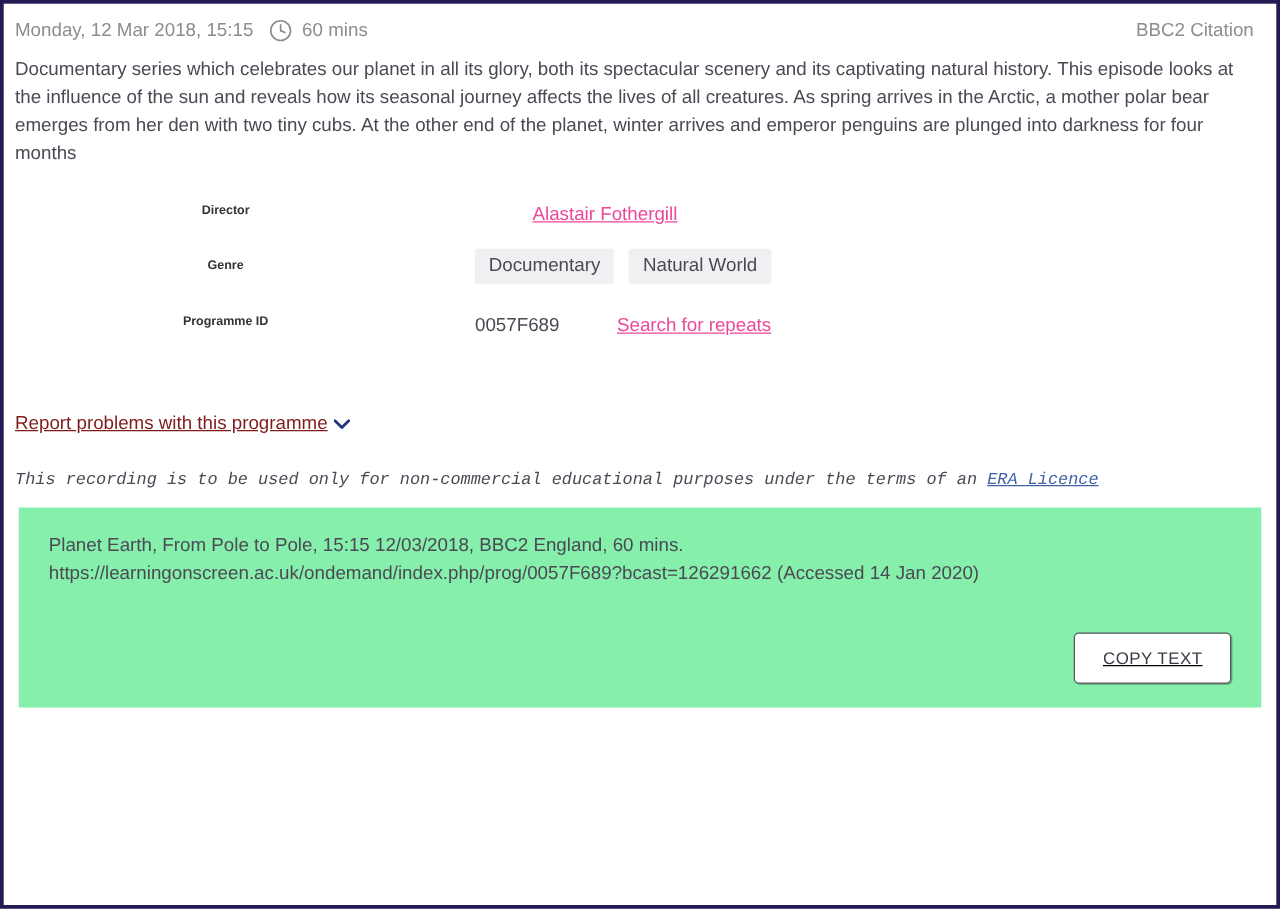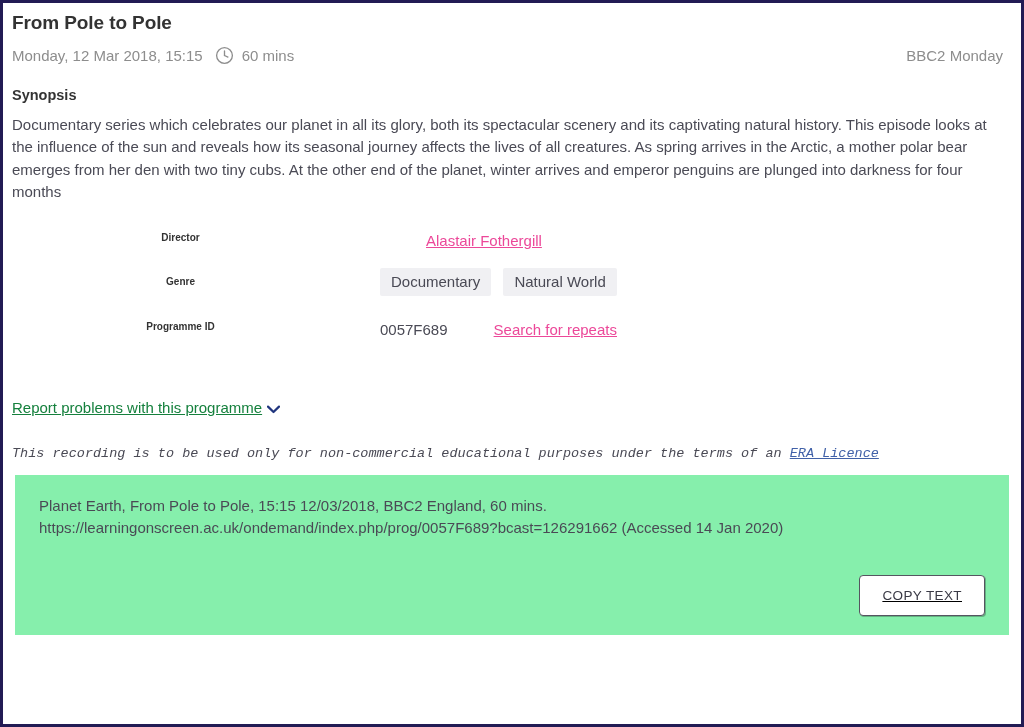--- a/index.html
+++ b/index.html
@@ -131,21 +131,21 @@
     border-radius: 2px;
   }
   .progid-value { color: #4a4a55; }
 
   
   .report-block {
     padding: 61px 9px 0 9px;
   }
   .report-link {
     font-size: 15px;
-    color: #15803d;
+    color: #7f1d1d;
     text-decoration: underline;
     display: inline-block;
   }
   .chevron-down-icon {
     display: inline-block;
     margin-left: 5px;
     color: #20357e;
     font-size: 13px;
     text-decoration: none;
     position: relative;
@@ -207,38 +207,36 @@
     cursor: pointer;
     box-shadow: 1px 1px 0 rgba(0,0,0,0.25);
   }
 </style>
 </head>
 <body>
 
 <div class="window-frame">
   <div class="page">
 
-    <h1 class="prog-title">From Pole to Pole</h1>
 
     <div class="meta-row">
       <div class="meta-left">
         <span class="broadcast-datetime">Monday, 12 Mar 2018, 15:15</span>
         <span class="clock-icon">
           <svg width="19" height="19" viewBox="0 0 20 20" aria-hidden="true">
             <circle cx="10" cy="10" r="8.3" fill="none" stroke="#8d8d8d" stroke-width="1.4"></circle>
             <line x1="10" y1="10" x2="10" y2="5.2" stroke="#8d8d8d" stroke-width="1.4" stroke-linecap="round"></line>
             <line x1="10" y1="10" x2="13.6" y2="11.6" stroke="#8d8d8d" stroke-width="1.4" stroke-linecap="round"></line>
           </svg>
         </span>
         <span class="duration">60 mins</span>
       </div>
-      <span class="channel">BBC2 Monday</span>
+      <span class="channel">BBC2 Citation</span>
     </div>
 
-    <h2 class="synopsis-heading">Synopsis</h2>
     <p class="synopsis-text">Documentary series which celebrates our planet in all its glory, both its spectacular scenery and its captivating natural history. This episode looks at the influence of the sun and reveals how its seasonal journey affects the lives of all creatures. As spring arrives in the Arctic, a mother polar bear emerges from her den with two tiny cubs. At the other end of the planet, winter arrives and emperor penguins are plunged into darkness for four months</p>
 
     <table class="details">
       <tbody>
         <tr class="row-director">
           <td class="label-cell">Director</td>
           <td class="value-cell">
             <a class="link" href="#">Alastair Fothergill</a>
           </td>
         </tr>

